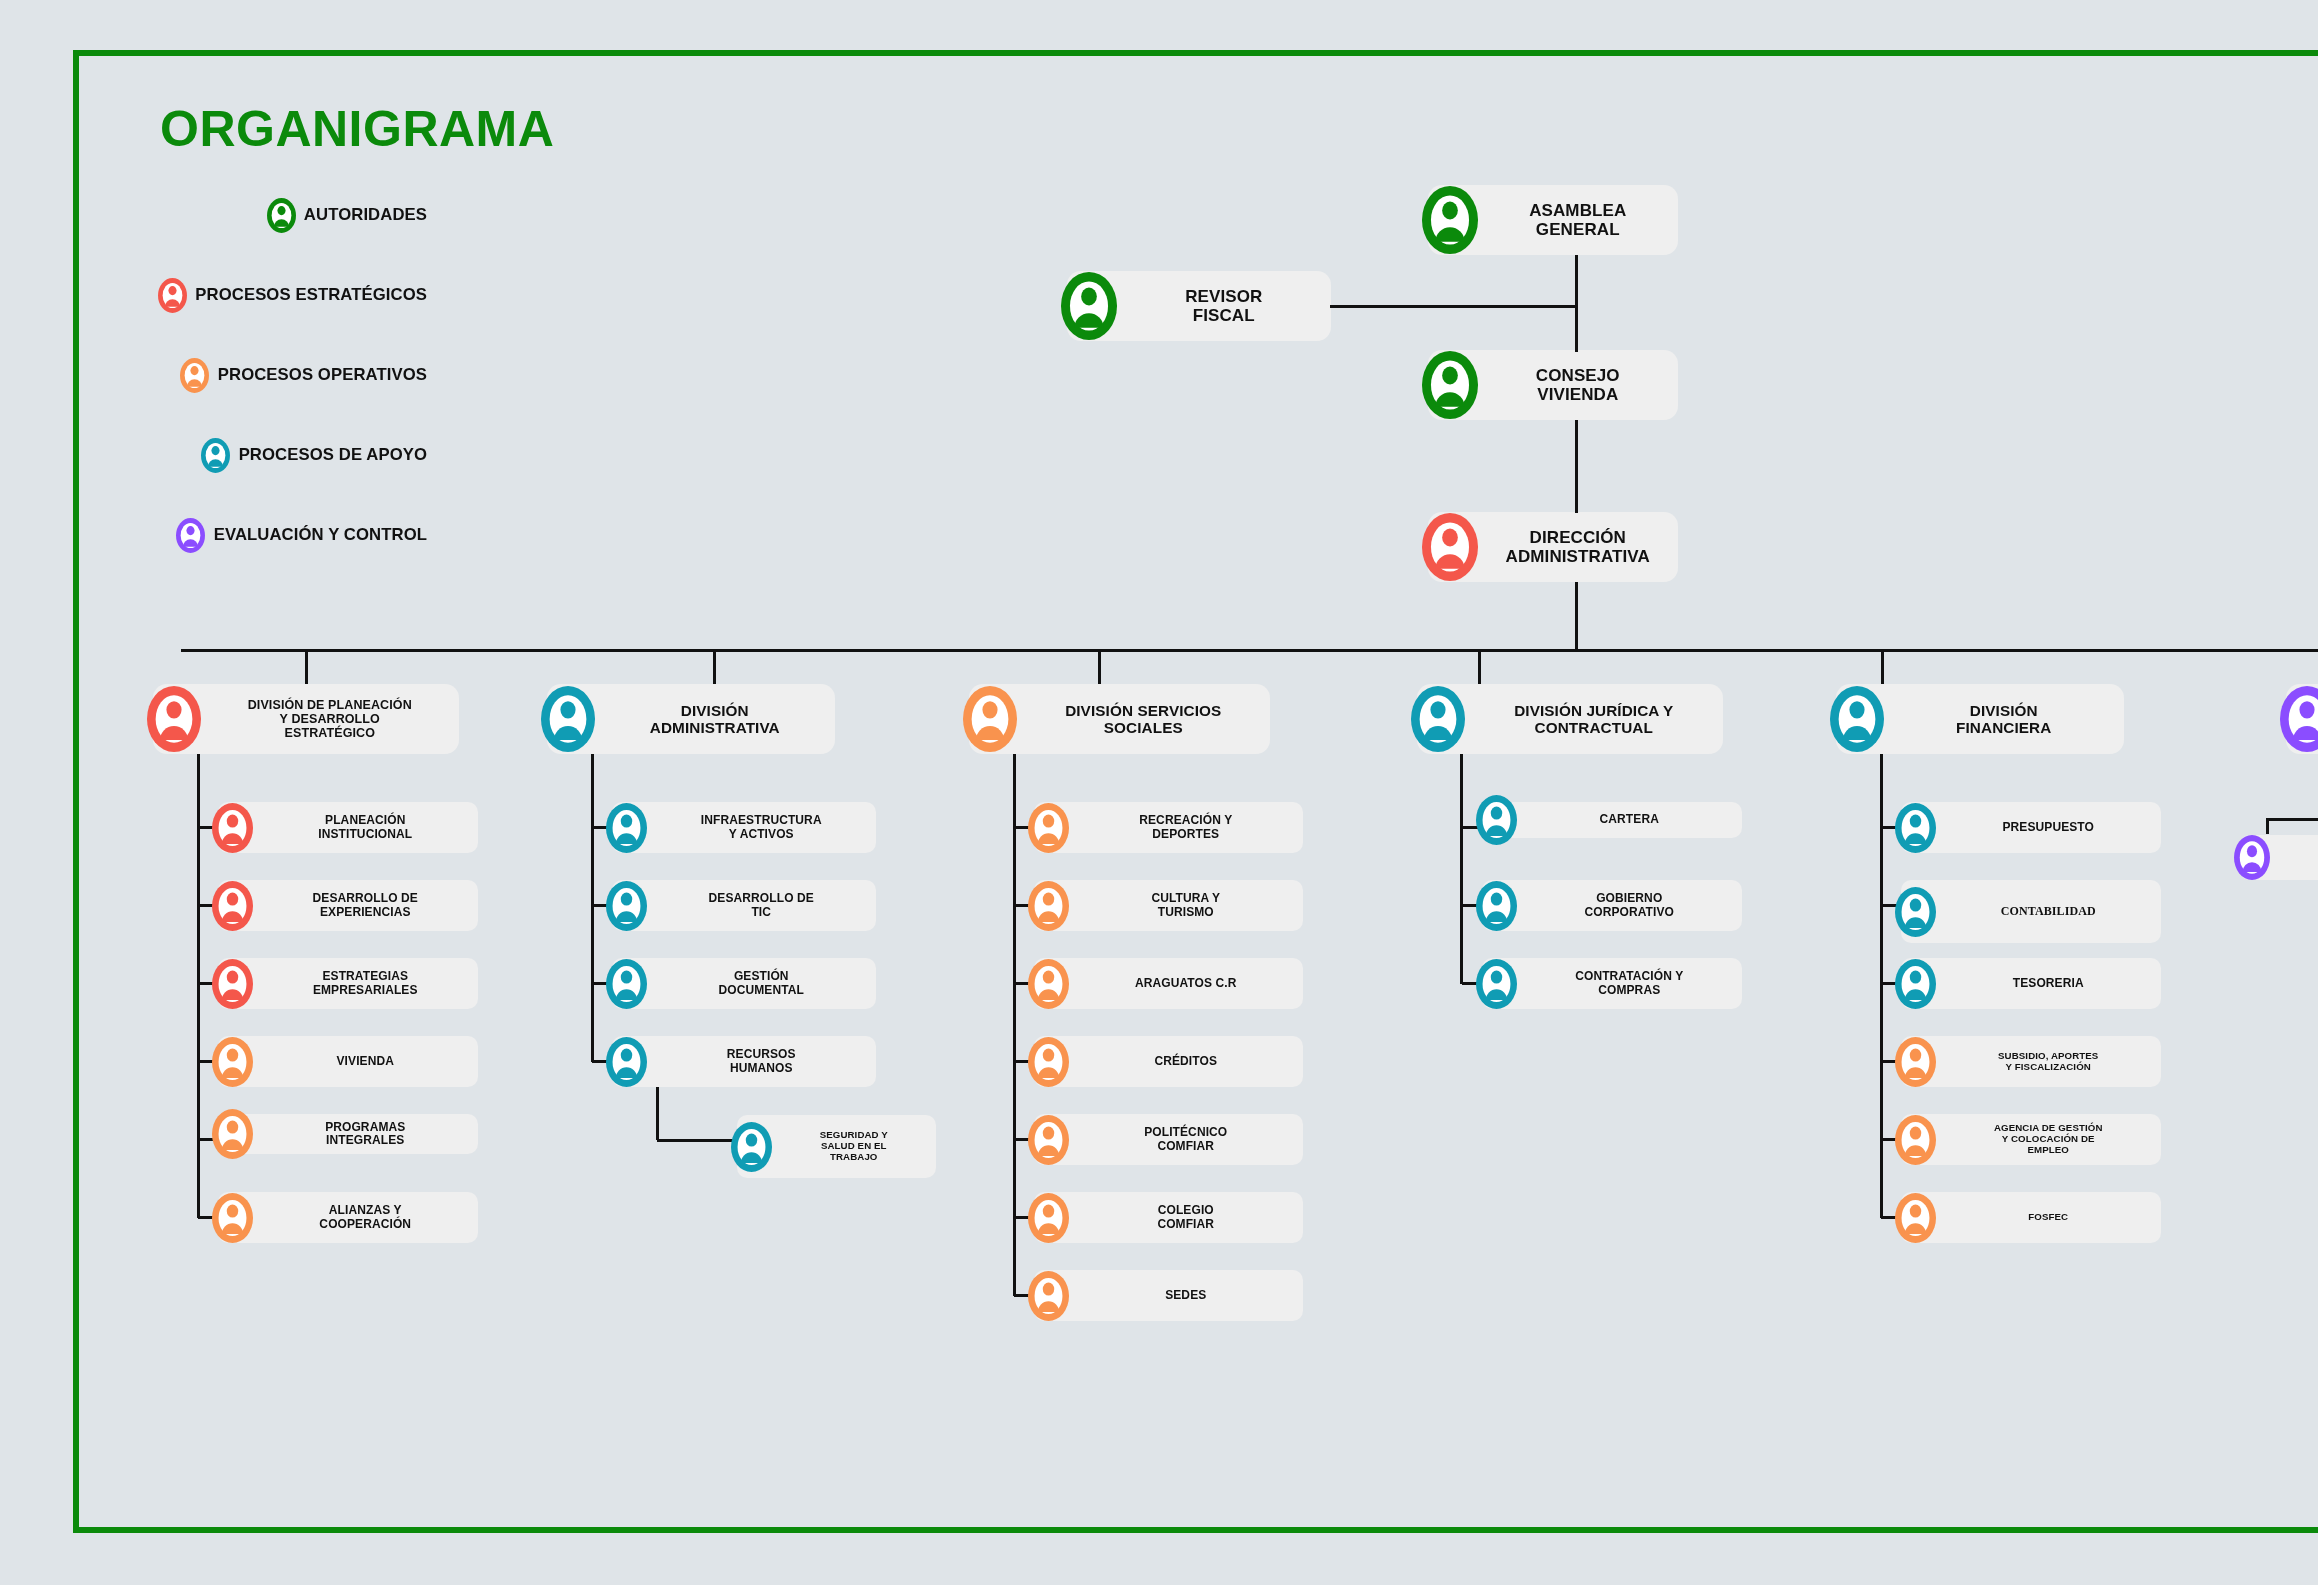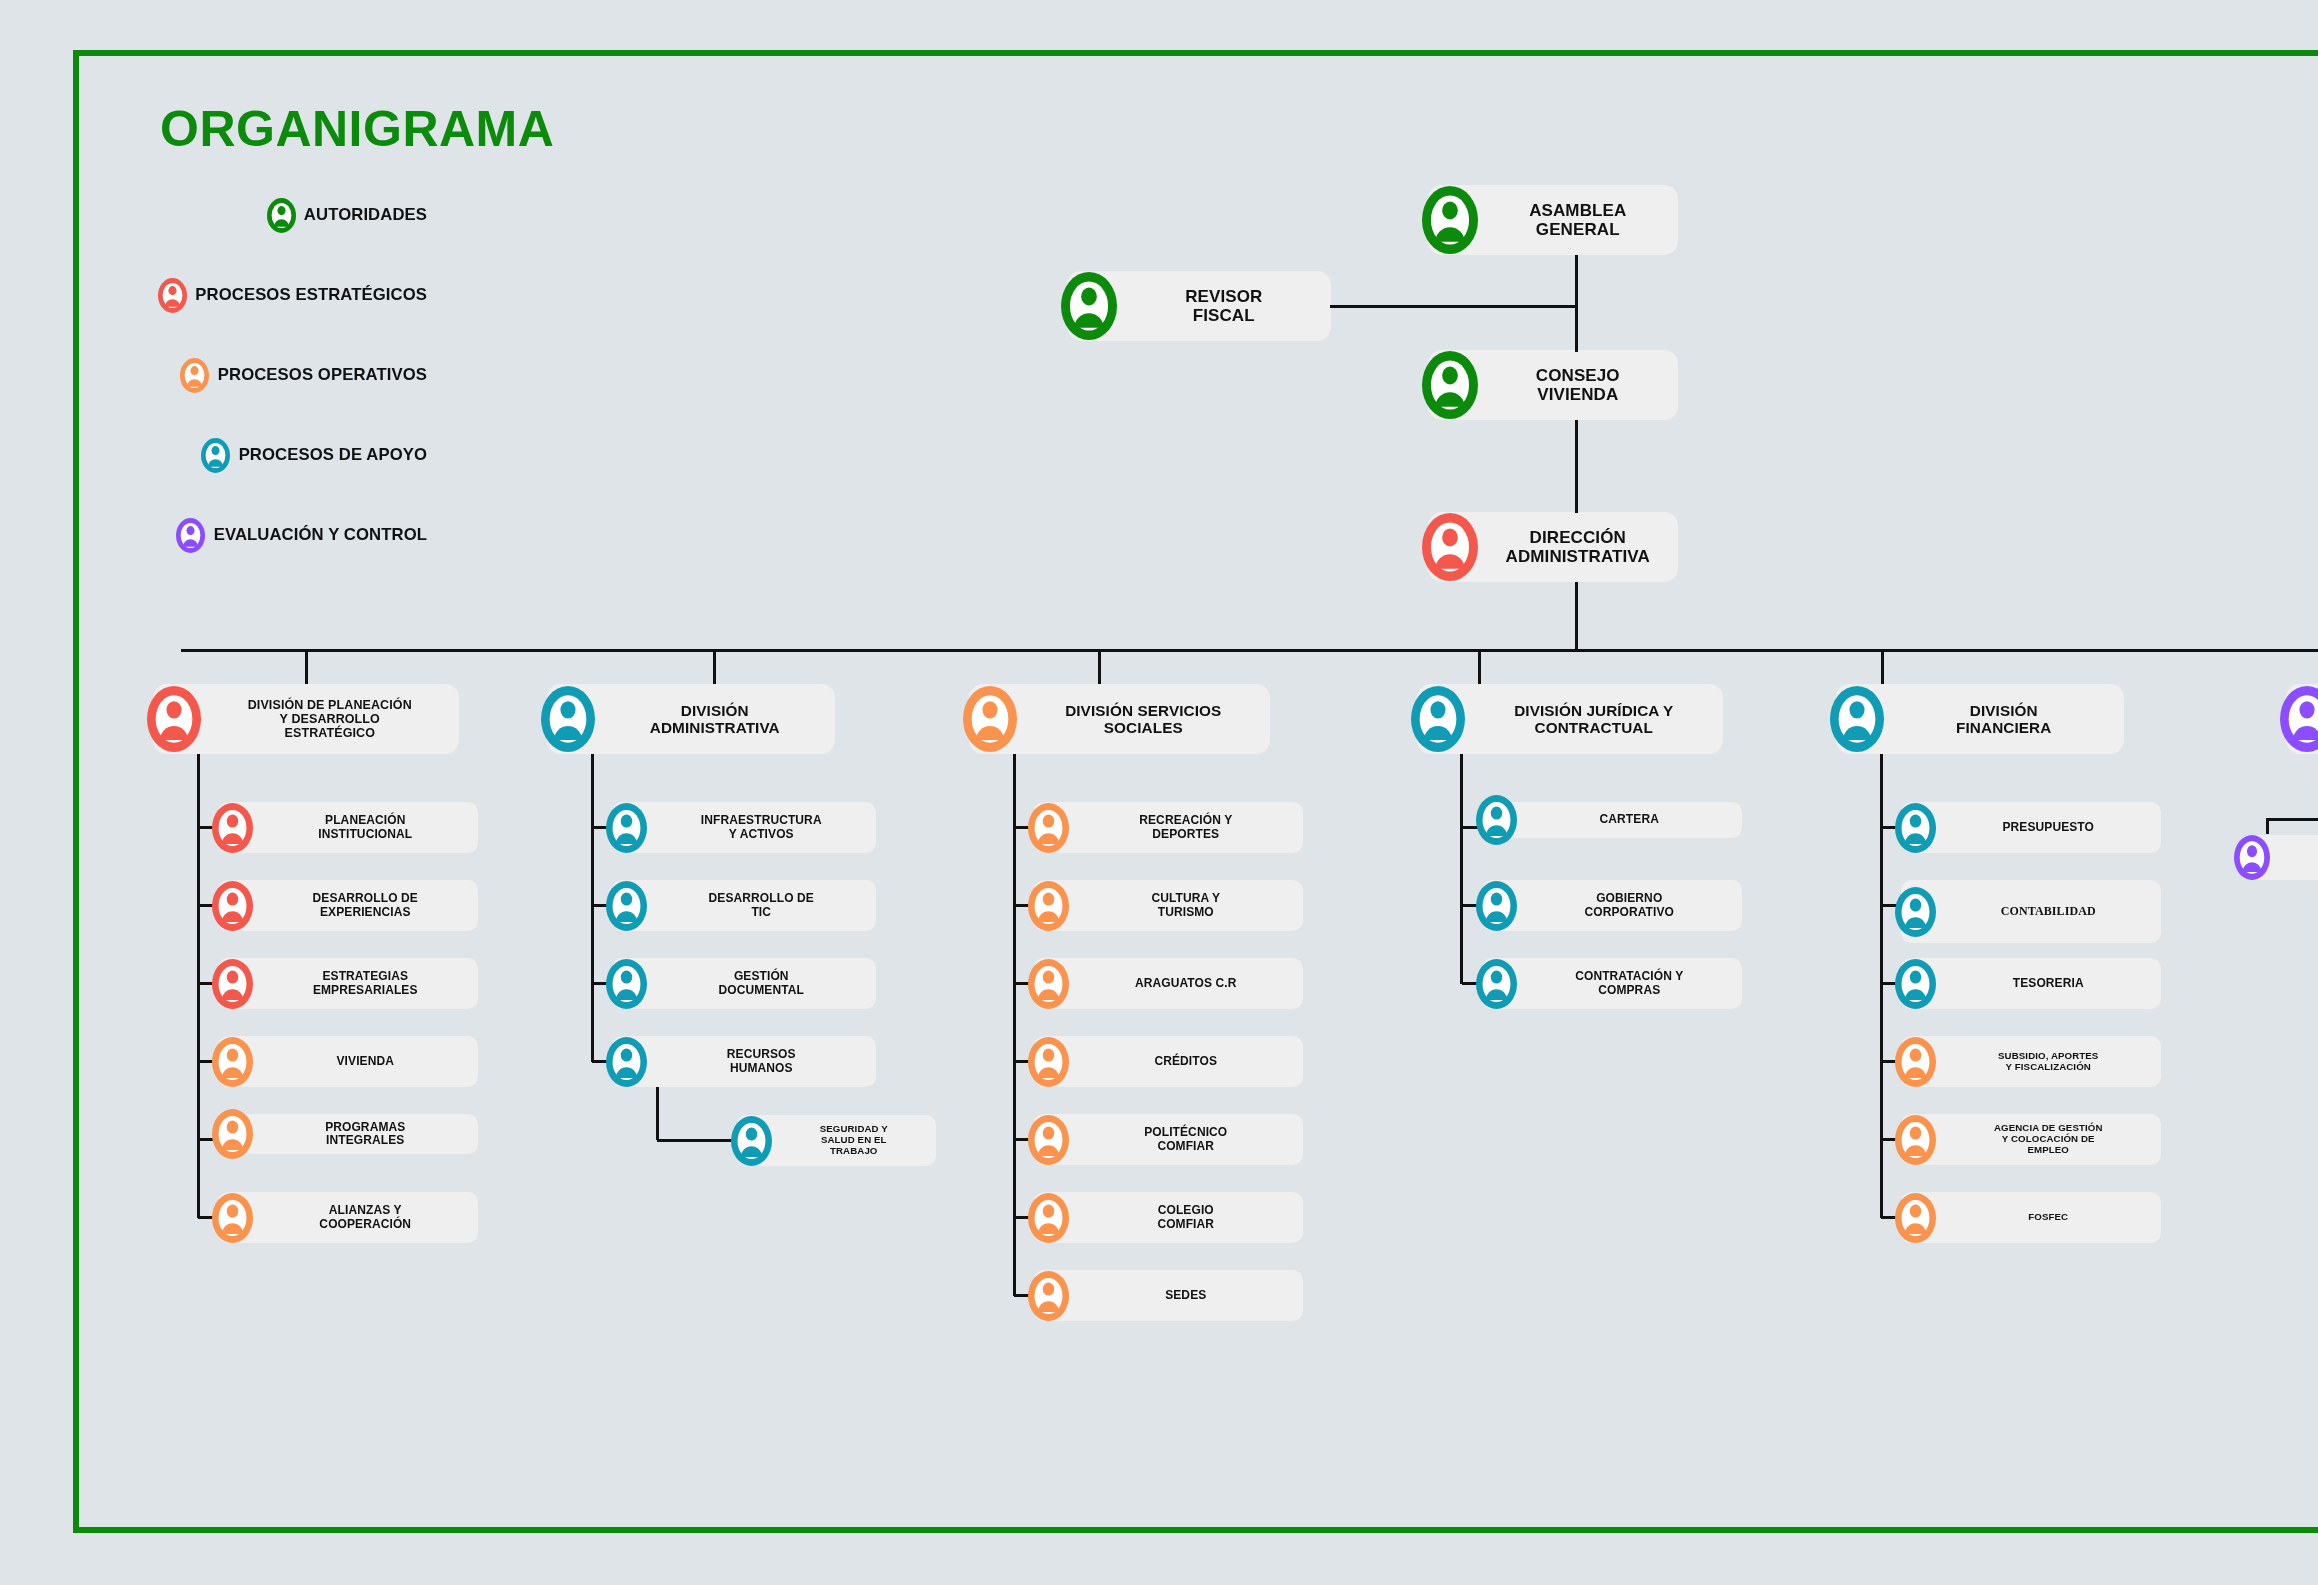--- a/index.html
+++ b/index.html
@@ -362,21 +362,21 @@
           <ellipse cx="50" cy="61" rx="34" ry="44" fill="#ffffff"></ellipse>
           <ellipse cx="50" cy="44" rx="14" ry="16" fill="#109cb4"></ellipse>
           <path d="M24 100 a26 26 0 0 1 52 0 z" fill="#109cb4"></path>
         </svg>
       </span>
       <span class="lbl">RECURSOS
 HUMANOS</span>
     </div>
     <div class="conn v" style="left: 656px; top: 1087px; height: 53px;"></div>
     <div class="conn h" style="left: 657px; top: 1139px; width: 87px;"></div>
-    <div class="node n-leaf n-leaf-sm" style="left: 737px; top: 1115px; width: 199px; height: 51px;">
+    <div class="node n-leaf n-leaf-sm" style="left: 737px; top: 1115px; width: 199px; height: 63px;">
       <span class="av" style="width: 41px; height: 50px;">
         <svg viewBox="0 0 100 122" preserveAspectRatio="none">
           <ellipse cx="50" cy="61" rx="50" ry="61" fill="#109cb4"></ellipse>
           <ellipse cx="50" cy="61" rx="34" ry="44" fill="#ffffff"></ellipse>
           <ellipse cx="50" cy="44" rx="14" ry="16" fill="#109cb4"></ellipse>
           <path d="M24 100 a26 26 0 0 1 52 0 z" fill="#109cb4"></path>
         </svg>
       </span>
       <span class="lbl">SEGURIDAD Y
 SALUD EN EL

